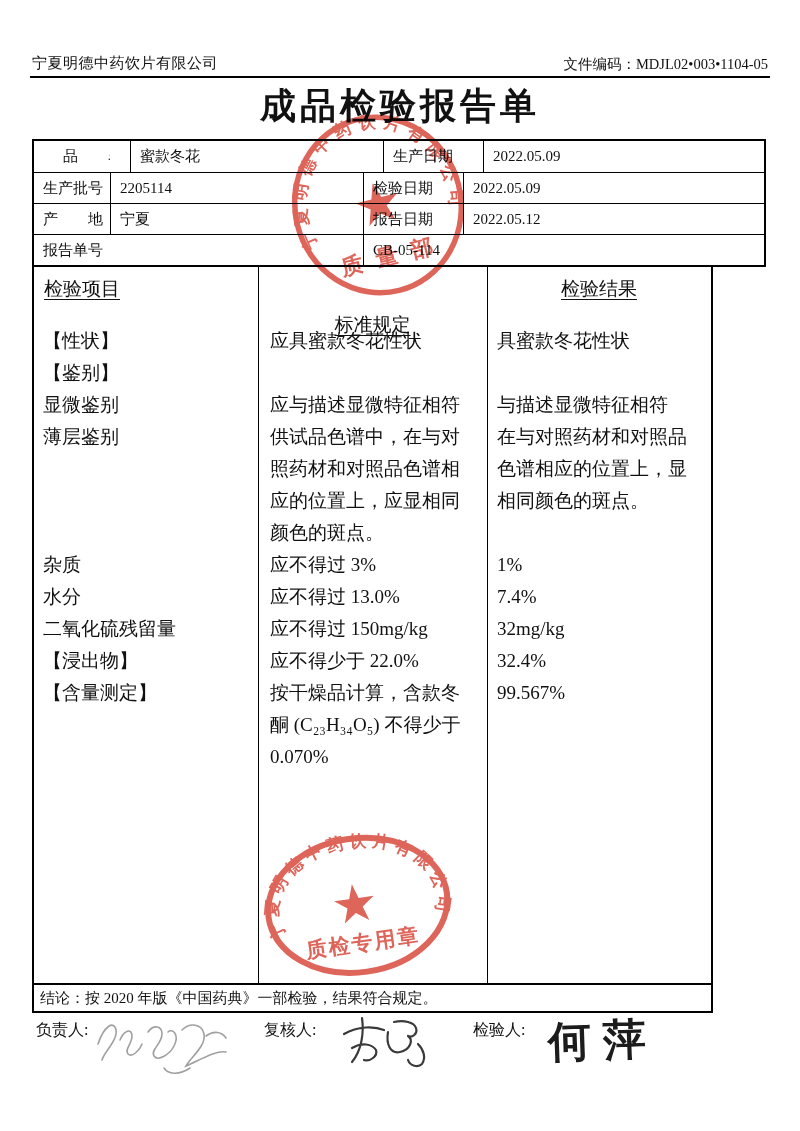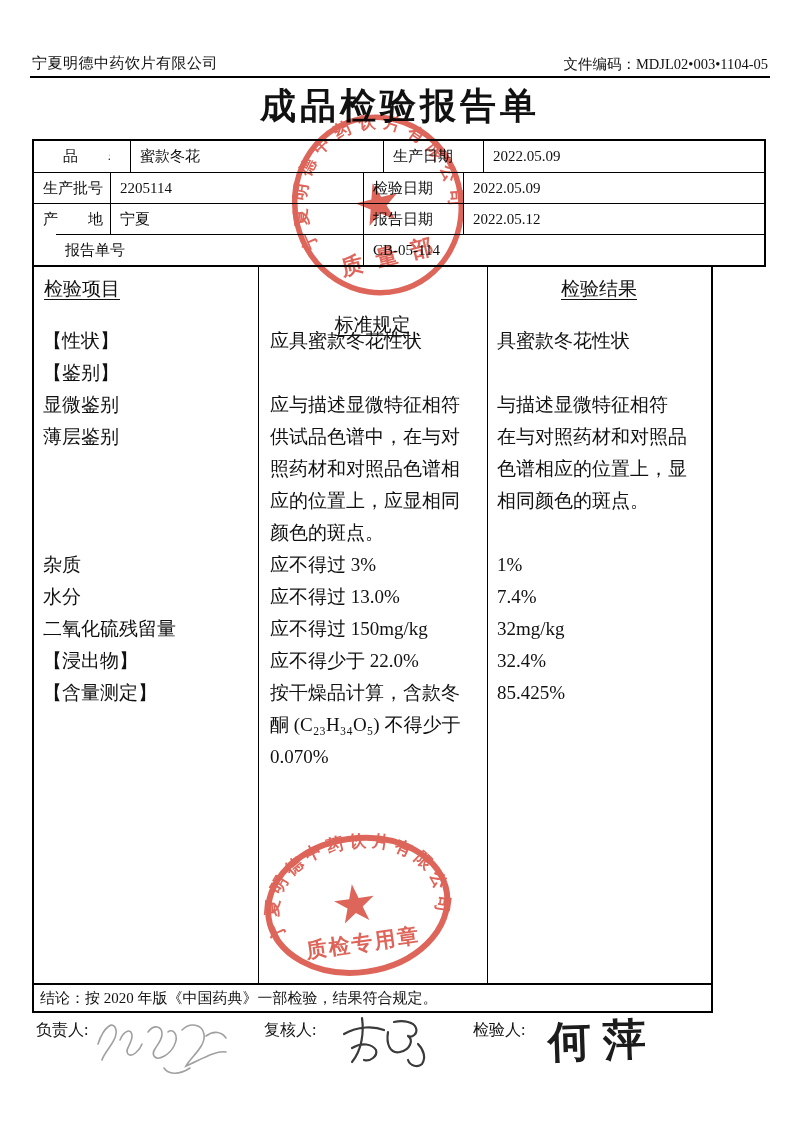--- a/index.html
+++ b/index.html
@@ -13,21 +13,21 @@
   .title{position:absolute;left:0;top:82px;width:800px;text-align:center;
          font-size:36px;font-weight:bold;letter-spacing:4px;}
 
   
   .info-table{position:absolute;left:32px;top:139px;width:734px;height:128px;
               border:2px solid #000;box-sizing:border-box;display:grid;
               grid-template-columns:76px 253px 100px 1fr;grid-template-rows:repeat(4,1fr);
               font-size:15px;}
   .itc{display:flex;align-items:center;padding-left:9px;border-left:1px solid #000;border-top:1px solid #000;overflow:hidden;white-space:nowrap;}
   .itc.nol{border-left:none;} .itc.not{border-top:none;margin-left:20px;}
-  .itc.span2a{grid-column:1/3;margin-left:22px;} .itc.span2b{grid-column:3/5;}
+  .itc.span2a{grid-column:1/3;} .itc.span2b{grid-column:3/5;}
 
   
   .main-table{position:absolute;left:32px;top:265px;width:681px;border:2px solid #000;box-sizing:border-box;}
   .main-body{position:relative;height:716px;overflow:hidden;font-size:19px;}
   .vline{position:absolute;top:0;bottom:0;width:1px;background:#000;}
   .vline.v1{left:224px;} .vline.v2{left:453px;}
   .mhead{display:flex;padding-top:9px;height:40px;box-sizing:border-box;}
   .mhead .h1{width:224px;padding-left:10px;box-sizing:border-box;}
   .mhead .h2{width:229px;text-align:center;margin-top:36px;}
   .mhead .h3{flex:1;text-align:center;}
@@ -135,21 +135,21 @@
           <div class="c3">32mg/kg</div>
         </div>
         <div class="irow">
           <div class="c1">【浸出物】</div>
           <div class="c2">应不得少于 22.0%</div>
           <div class="c3">32.4%</div>
         </div>
         <div class="irow">
           <div class="c1">【含量测定】</div>
           <div class="c2">按干燥品计算，含款冬酮 (C₂₃H₃₄O₅) 不得少于 0.070%</div>
-          <div class="c3">85.425%</div>
+          <div class="c3">99.567%</div>
         </div>
       </div>
     </div>
     <div class="conclusion">结论：按 2020 年版《中国药典》一部检验，结果符合规定。</div>
   </div>
 
   <svg class="stamp stamp-top" width="194" height="196" viewBox="0 0 194 196">
     <g transform="rotate(-14 97 98)">
       <ellipse cx="97" cy="98" rx="83" ry="88" fill="none" stroke="#d94f43" stroke-width="5.5"></ellipse>
       <path id="arcT" d="M 38 143 A 72 78 0 1 1 156 143" fill="none" stroke="none"></path>

